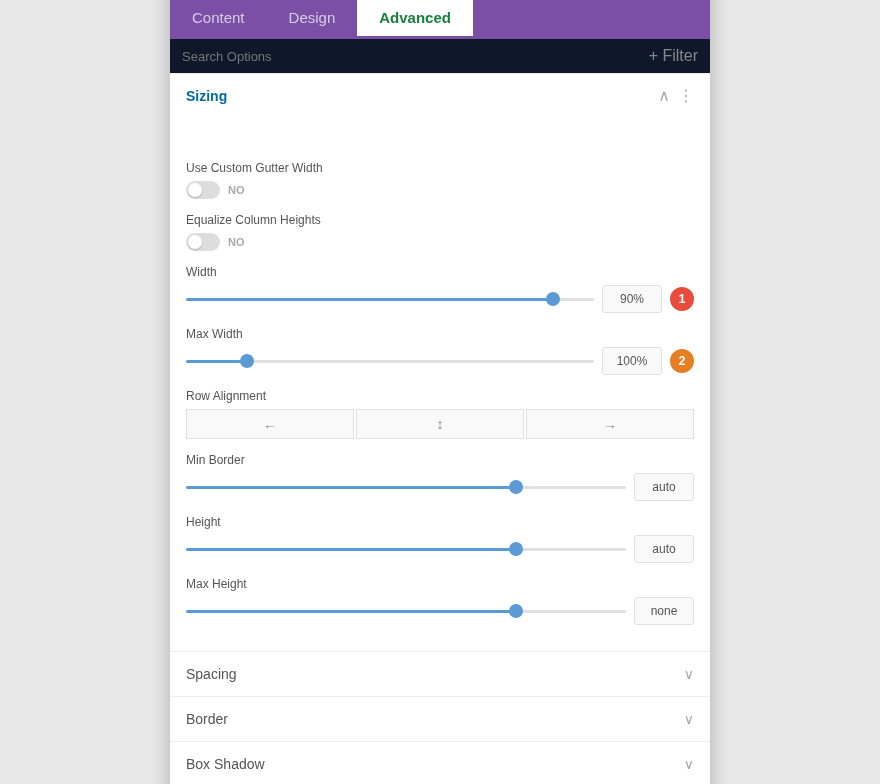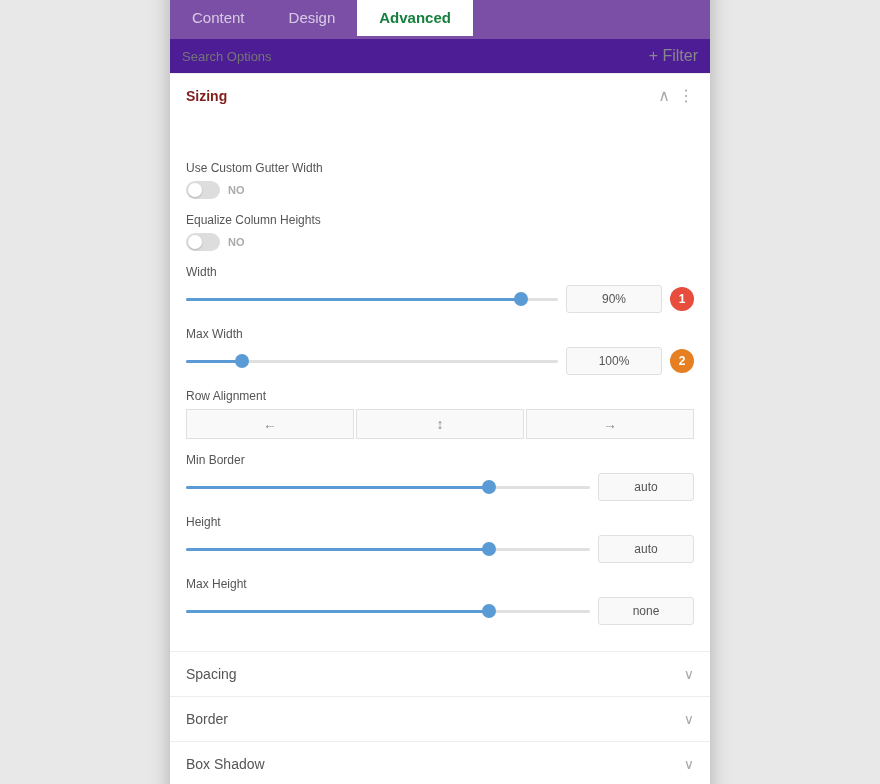--- a/index.html
+++ b/index.html
@@ -58,21 +58,21 @@
       background: #fff;
       color: #15803d;
       font-weight: 600;
       border-bottom: 3px solid #7b4fa6;
     }
     .search-bar {
       display: flex;
       align-items: center;
       padding: 8px 12px;
       border-bottom: 1px solid #eee;
-      background: #4c1d95;
+      background: #0f172a;
     }
     .search-input {
       flex: 1;
       border: none;
       background: transparent;
       font-size: 13px;
       color: #888;
       outline: none;
     }
     .filter-btn {
@@ -88,21 +88,21 @@
       overflow-y: auto;
       padding: 0;
     }
     .section-header {
       display: flex;
       align-items: center;
       justify-content: space-between;
       padding: 12px 16px 8px;
     }
     .section-title {
-      color: #7f1d1d;
+      color: #0369a1;
       font-size: 14px;
       font-weight: 600;
     }
     .section-header-icons {
       display: flex;
       align-items: center;
       gap: 8px;
       color: #aaa;
     }
     .section-body {
@@ -175,21 +175,21 @@
       width: 14px;
       height: 14px;
       background: #5b9bd5;
       border-radius: 50%;
       position: absolute;
       top: 50%;
       transform: translateY(-50%);
       cursor: pointer;
     }
     .slider-value {
-      width: 96px;
+      width: 60px;
       height: 28px;
       border: 1px solid #e0e0e0;
       border-radius: 3px;
       font-size: 12px;
       color: #555;
       text-align: center;
       line-height: 26px;
       background: #f9f9f9;
     }
     .badge {

